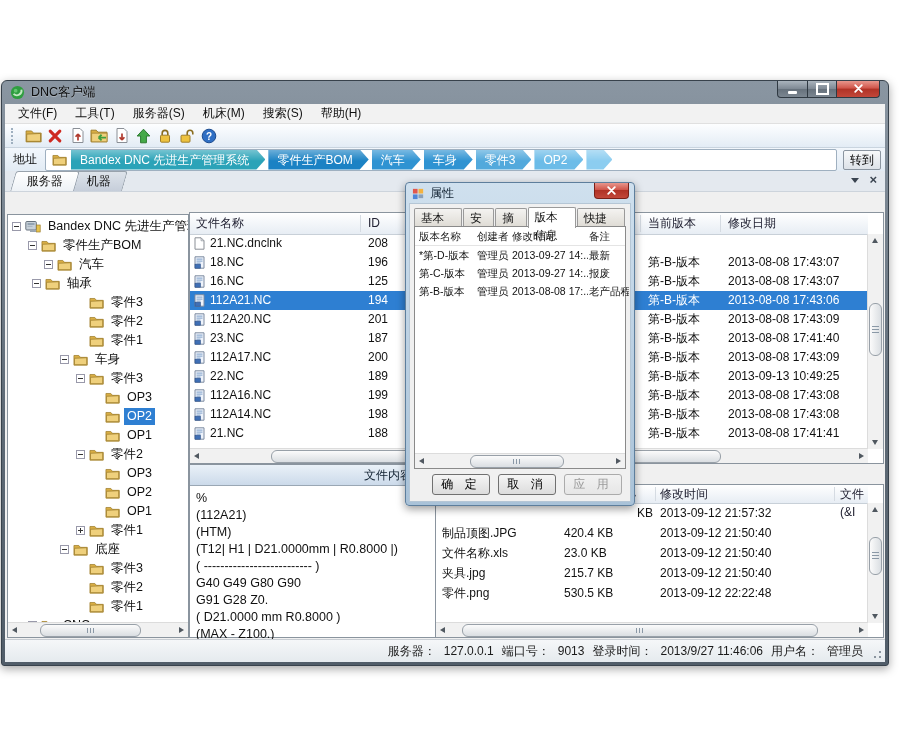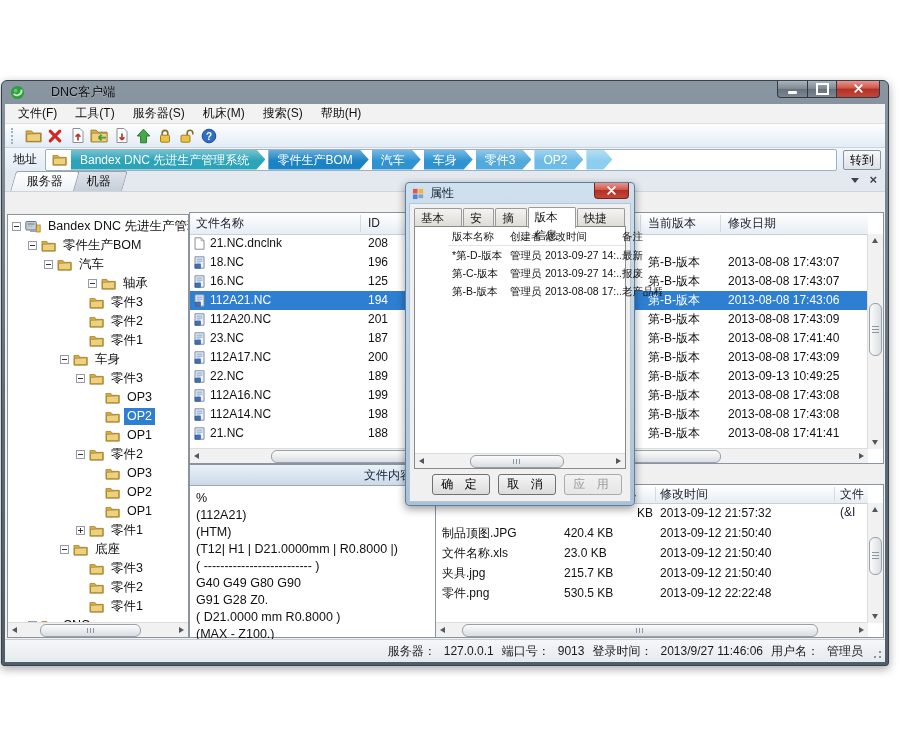--- a/index.html
+++ b/index.html
@@ -5,21 +5,21 @@
   html,body{margin:0;padding:0;}
   body{width:900px;height:750px;background:#ffffff;position:relative;overflow:hidden;
        font-family:"Liberation Sans","DejaVu Sans",sans-serif;font-size:12px;color:#111;}
   .stage{position:absolute;inset:0;}
 
   
   .window{position:absolute;left:1px;top:80px;width:886px;height:584px;
     background:linear-gradient(#8a96a2,#5f6b77 55%,#515d69);
     border:1px solid #38424c;border-radius:6px 6px 3px 3px;
     box-shadow:0 3px 10px rgba(0,0,0,.35);}
-  .titlebar{position:absolute;left:0;top:0;right:0;height:23px;display:flex;align-items:center;padding-left:8px;gap:20px;}
+  .titlebar{position:absolute;left:0;top:0;right:0;height:23px;display:flex;align-items:center;padding-left:8px;}
   .app-icon{display:inline-flex;margin-right:6px;}
   .title{font-size:12.5px;color:#0d0d0d;text-shadow:0 1px 1px rgba(255,255,255,.35);}
   .wincontrols{position:absolute;right:8px;top:0;display:flex;}
   .wbtn{height:16px;border:1px solid #2f3942;border-top:none;display:flex;align-items:center;justify-content:center;
     background:linear-gradient(#aab4bd,#7d8893 50%,#66717c 51%,#7b8691);cursor:pointer;}
   .wbtn.min{width:29px;border-radius:0 0 0 4px;}
   .wbtn.max{width:28px;border-left:none;}
   .wbtn.close{width:42px;border-left:none;border-radius:0 0 4px 0;
     background:linear-gradient(#e8968c,#d0554a 45%,#b03226 50%,#c2473a);}
   .glyph-min{width:9px;height:3px;background:#fff;border-radius:1px;display:block;margin-top:6px;}
@@ -132,21 +132,21 @@
   .dlg-icon{display:inline-flex;margin-right:5px;}
   .dlg-title-text{font-size:12px;color:#102030;}
   .dlg-close{position:absolute;top:0;right:5px;width:33px;height:15px;border:1px solid #7a2018;border-top:none;
     border-radius:0 0 4px 4px;background:linear-gradient(#e8968c,#d0554a 45%,#b03226 50%,#c2473a);
     display:flex;align-items:center;justify-content:center;cursor:pointer;}
   .dlg-body{position:absolute;left:3px;right:3px;top:20px;bottom:3px;background:#f0f0f0;border:1px solid #b5c6d5;}
   .dlg-tabs{position:absolute;left:4px;top:4px;right:4px;height:19px;display:flex;}
   .dtab{height:18px;line-height:18px;padding:0 6px;font-size:11.5px;border:1px solid #9a9a9a;border-bottom:none;
     background:linear-gradient(#f4f3f1,#dedbd4);margin-right:1px;border-radius:2px 2px 0 0;cursor:pointer;}
   .dtab.active{background:#fff;position:relative;top:-1px;height:20px;z-index:3;}
-  .dlg-pane{position:absolute;left:4px;right:4px;top:22px;bottom:32px;background:#fff;border:1px solid #8a8a8a;padding-left:33px;}
+  .dlg-pane{position:absolute;left:4px;right:4px;top:22px;bottom:32px;background:#fff;border:1px solid #8a8a8a;}
   .ver-head{position:relative;height:18px;border-bottom:1px solid #e4e4e4;}
   .ver-head span,.vrow span{position:absolute;line-height:18px;font-size:10.5px;white-space:nowrap;overflow:hidden;}
   .ver-head span{color:#222;}
   .vrow{position:relative;height:18px;}
   .vc-name{left:4px;width:58px;}
   .vc-creator{left:62px;width:34px;}
   .vc-time{left:97px;width:76px;}
   .vc-note{left:174px;width:40px;}
   .dlg-hs{left:0;right:0;bottom:0;}
   .dlg-buttons{position:absolute;left:0;right:8px;bottom:6px;text-align:right;}
@@ -322,21 +322,21 @@
               <div class="titem" style="padding-left: 36px;">
                 <span class="texp minus"></span>
                 <span class="ticon">
                   <svg width="15" height="13" viewBox="0 0 16 13">
                     <path d="M1 2.2h5.2l1.8 2h7.2v8.3H1z" fill="#d9ae45" stroke="#9e7e2c" stroke-width="0.8"></path>
                     <path d="M1.6 5.2 L14.6 4.6 L14.6 12 L1.6 12 Z" fill="#efd07c" stroke="#9e7e2c" stroke-width="0.8"></path>
                   </svg>
                 </span>
                 <span class="tlabel">汽车</span>
               </div>
-              <div class="titem" style="padding-left: 52px; margin-left: 28px;">
+              <div class="titem" style="padding-left: 24px;">
                 <span class="texp minus"></span>
                 <span class="ticon">
                   <svg width="15" height="13" viewBox="0 0 16 13">
                     <path d="M1 2.2h5.2l1.8 2h7.2v8.3H1z" fill="#d9ae45" stroke="#9e7e2c" stroke-width="0.8"></path>
                     <path d="M1.6 5.2 L14.6 4.6 L14.6 12 L1.6 12 Z" fill="#efd07c" stroke="#9e7e2c" stroke-width="0.8"></path>
                   </svg>
                 </span>
                 <span class="tlabel">轴承</span>
               </div>
               <div class="titem" style="padding-left: 68px;">

